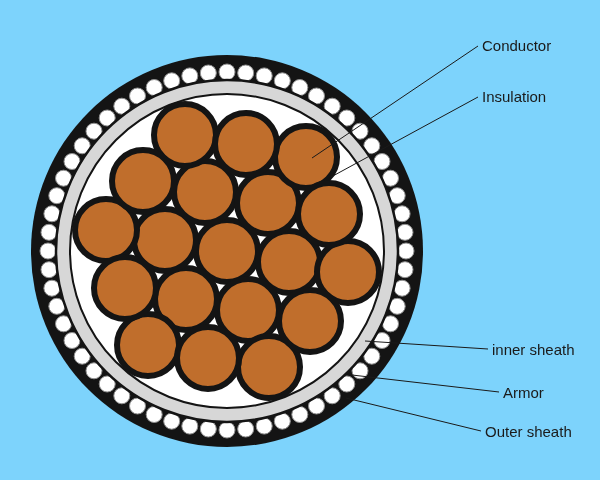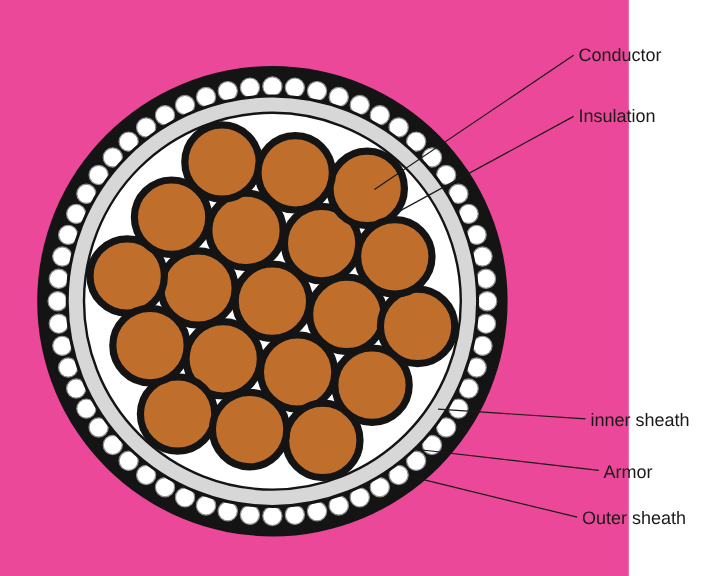--- a/index.html
+++ b/index.html
@@ -1,17 +1,17 @@
 <!DOCTYPE html>
 <html><head>
 <meta charset="utf-8">
 <style>
   html,body{margin:0;padding:0;background:#ffffff;}
   body{width:600px;height:480px;overflow:hidden;font-family:"Liberation Sans",sans-serif;}
-  #stage{position:relative;width:524px;height:480px;background:#ec4899;}
+  #stage{position:relative;width:600px;height:480px;background:#7dd3fc;}
   svg{display:block;}
   text{font-family:"Liberation Sans",sans-serif;}
 </style>
 </head>
 <body>
 
 <div id="stage">
   <svg id="cable-svg" width="600" height="480" viewBox="0 0 600 480">
       <circle cx="227" cy="251" r="196" fill="#141414"></circle>
       <g>

